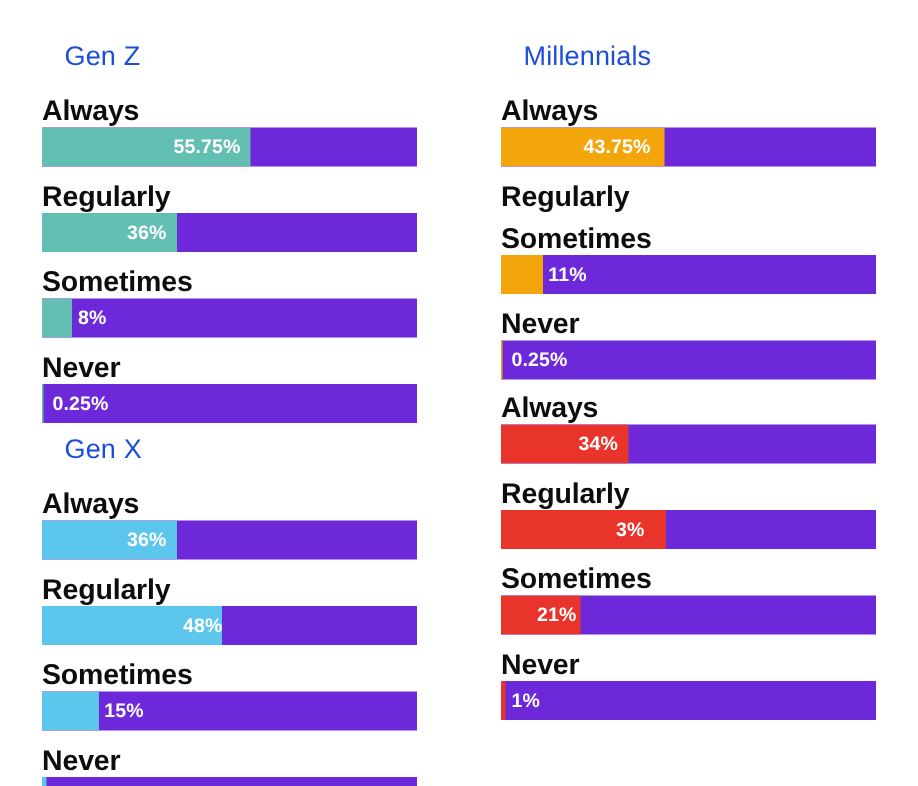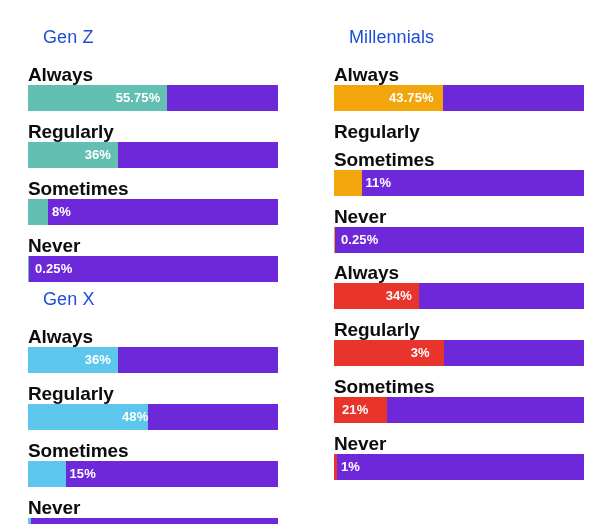--- a/index.html
+++ b/index.html
@@ -210,21 +210,21 @@
         <div class="bar-label">Regularly</div>
         <div class="bar-track">
           <div class="bar-fill" style="background: rgb(232, 52, 42); width: 44%;"></div>
           <div class="bar-value inside" style="left: 76.6719px;">3%</div>
         </div>
       </div>
       <div class="bar-row">
         <div class="bar-label">Sometimes</div>
         <div class="bar-track">
           <div class="bar-fill" style="background: rgb(232, 52, 42); width: 21%;"></div>
-          <div class="bar-value inside" style="left: 8px;">21%</div>
+          <div class="bar-value inside" style="left: 24px;">21%</div>
         </div>
       </div>
       <div class="bar-row">
         <div class="bar-label">Never</div>
         <div class="bar-track">
           <div class="bar-fill" style="background: rgb(232, 52, 42); width: 1%;"></div>
           <div class="bar-value outside" style="left: 7px;">1%</div>
         </div>
       </div>
     </div>

